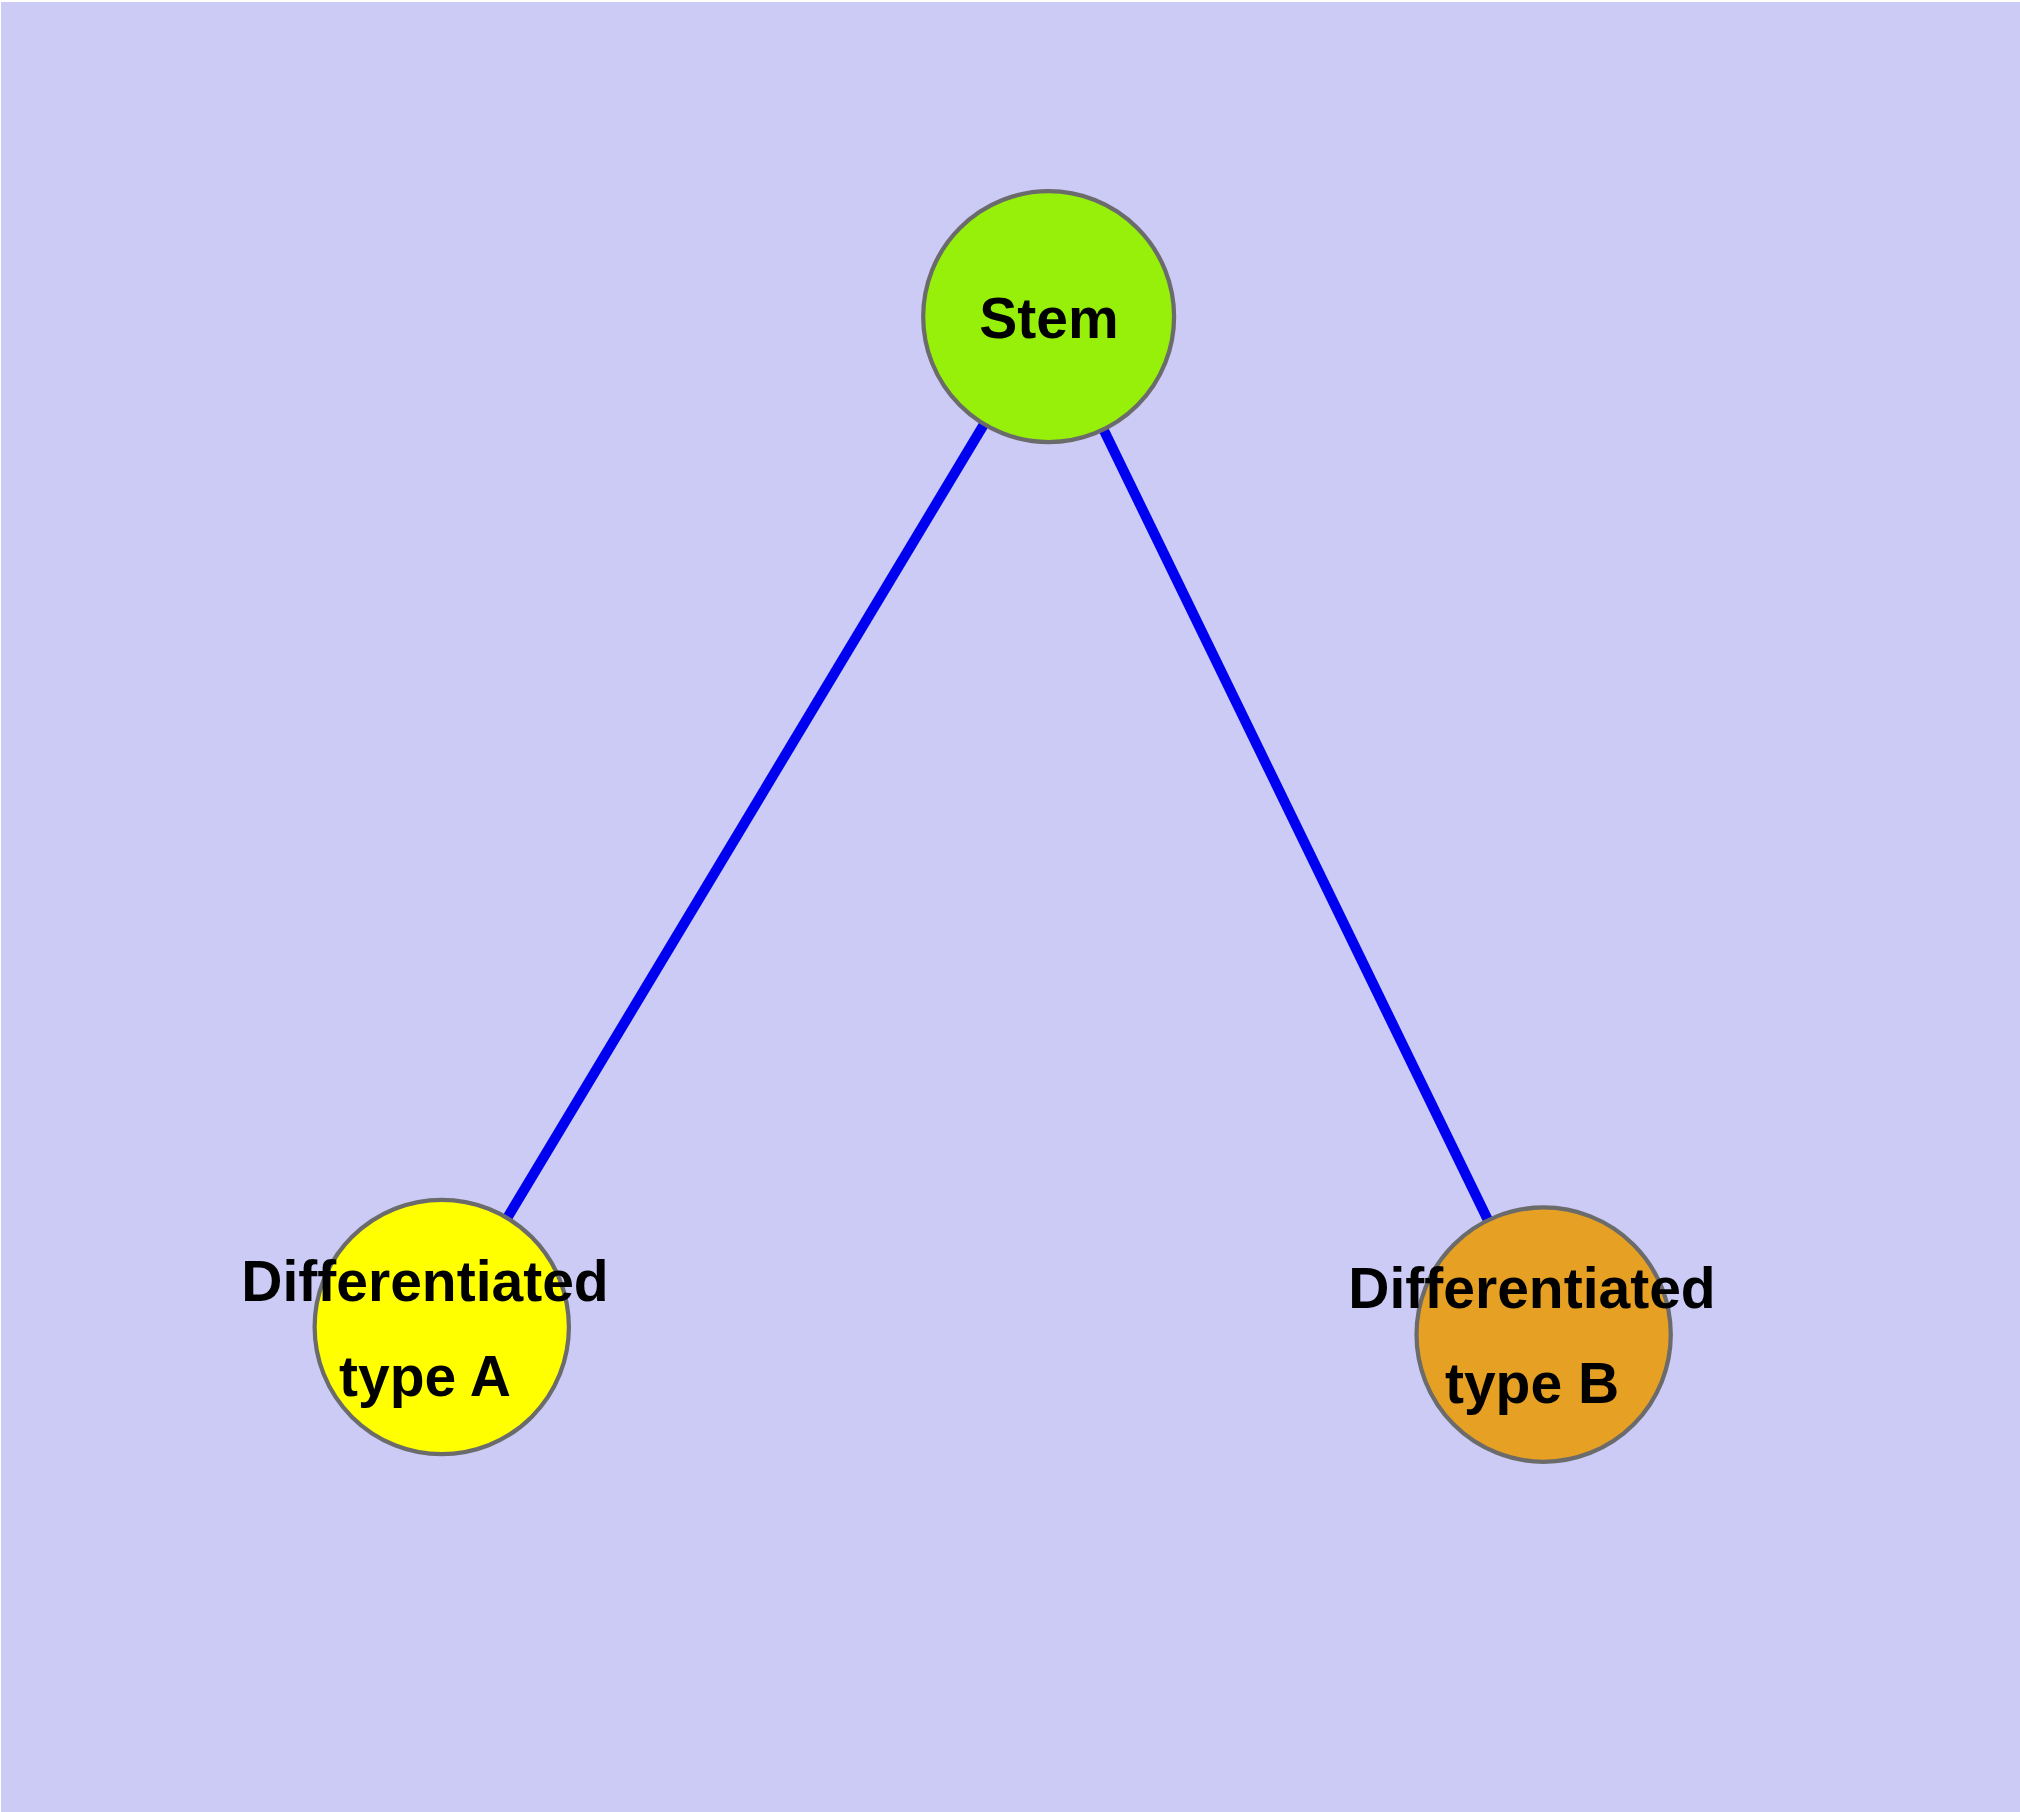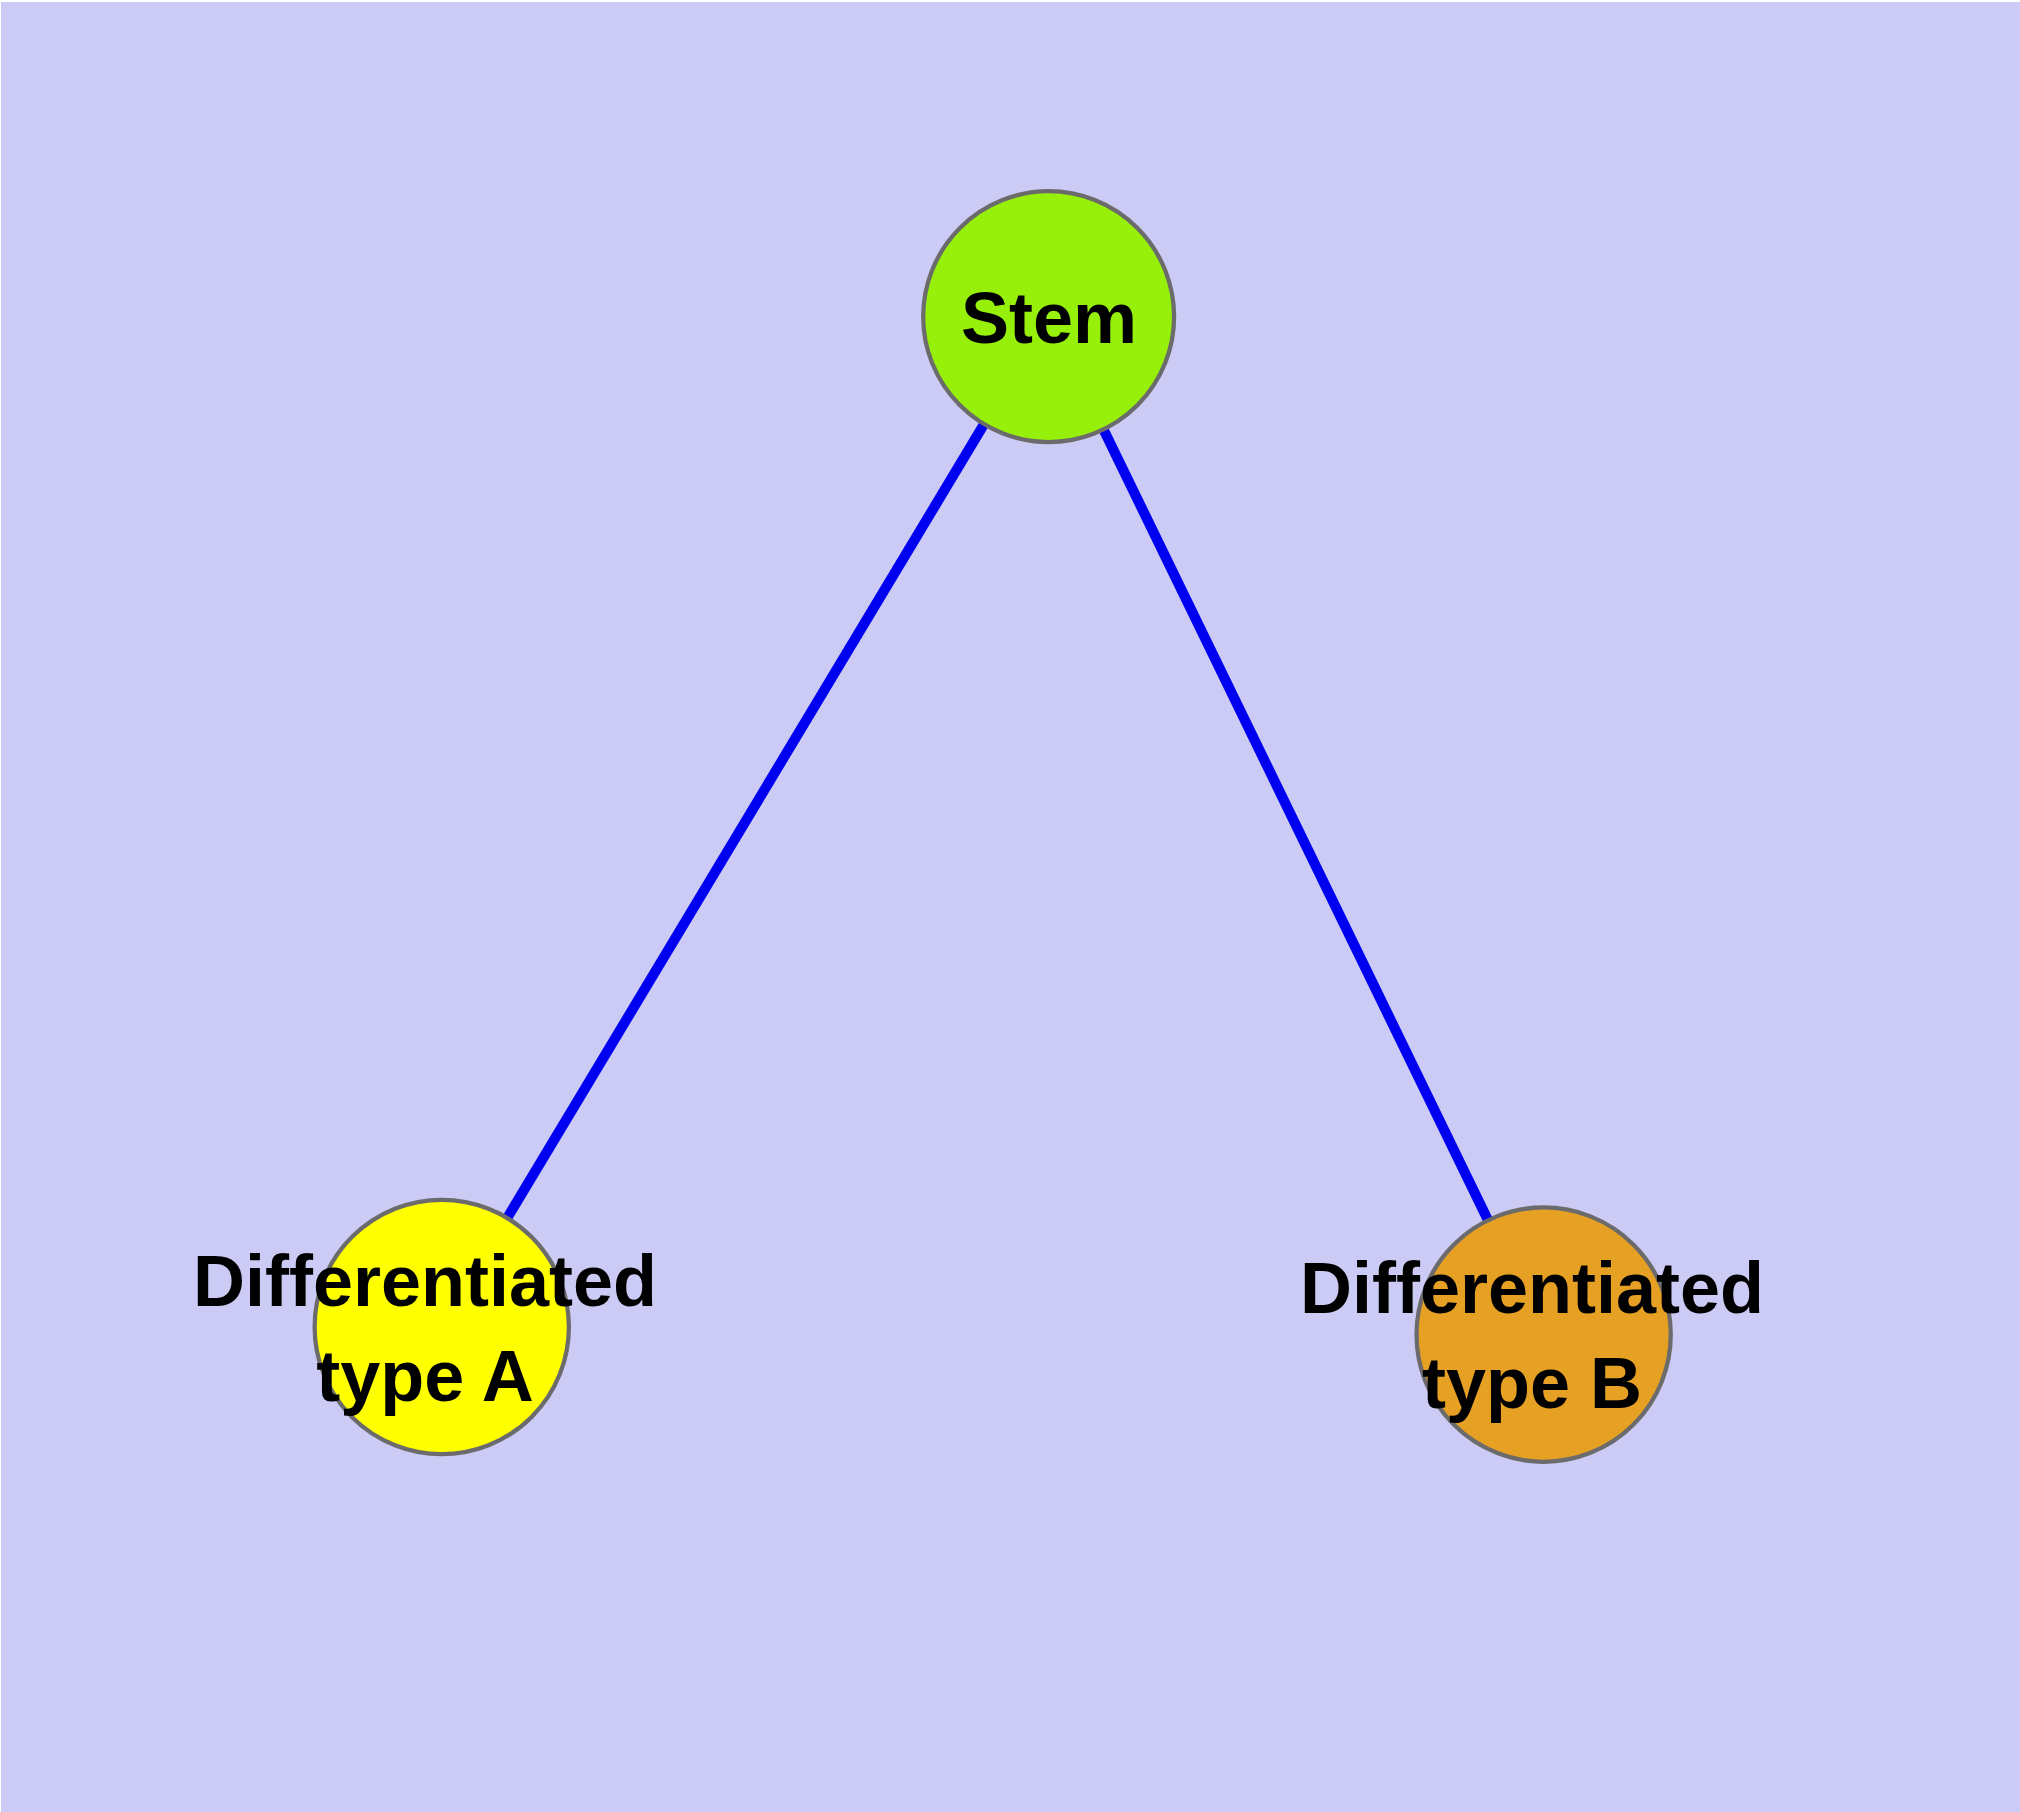--- a/index.html
+++ b/index.html
@@ -33,21 +33,21 @@
     }
     .node-circle {
       stroke: #6B6B6B;
       stroke-width: 5;
     }
     .node-label {
       position: absolute;
       transform: translate(-50%, -50%);
       color: #000000;
       font-weight: bold;
-      font-size: 72px;
+      font-size: 57px;
       line-height: 95px;
       text-align: center;
       white-space: pre-line;
       letter-spacing: 0;
     }
     .label-stem   { left: 1048px; top: 316px;  }
     .label-type-a { left: 424px;  top: 1327px; }
     .label-type-b { left: 1531px; top: 1334px; }
   </style>
 </head>

